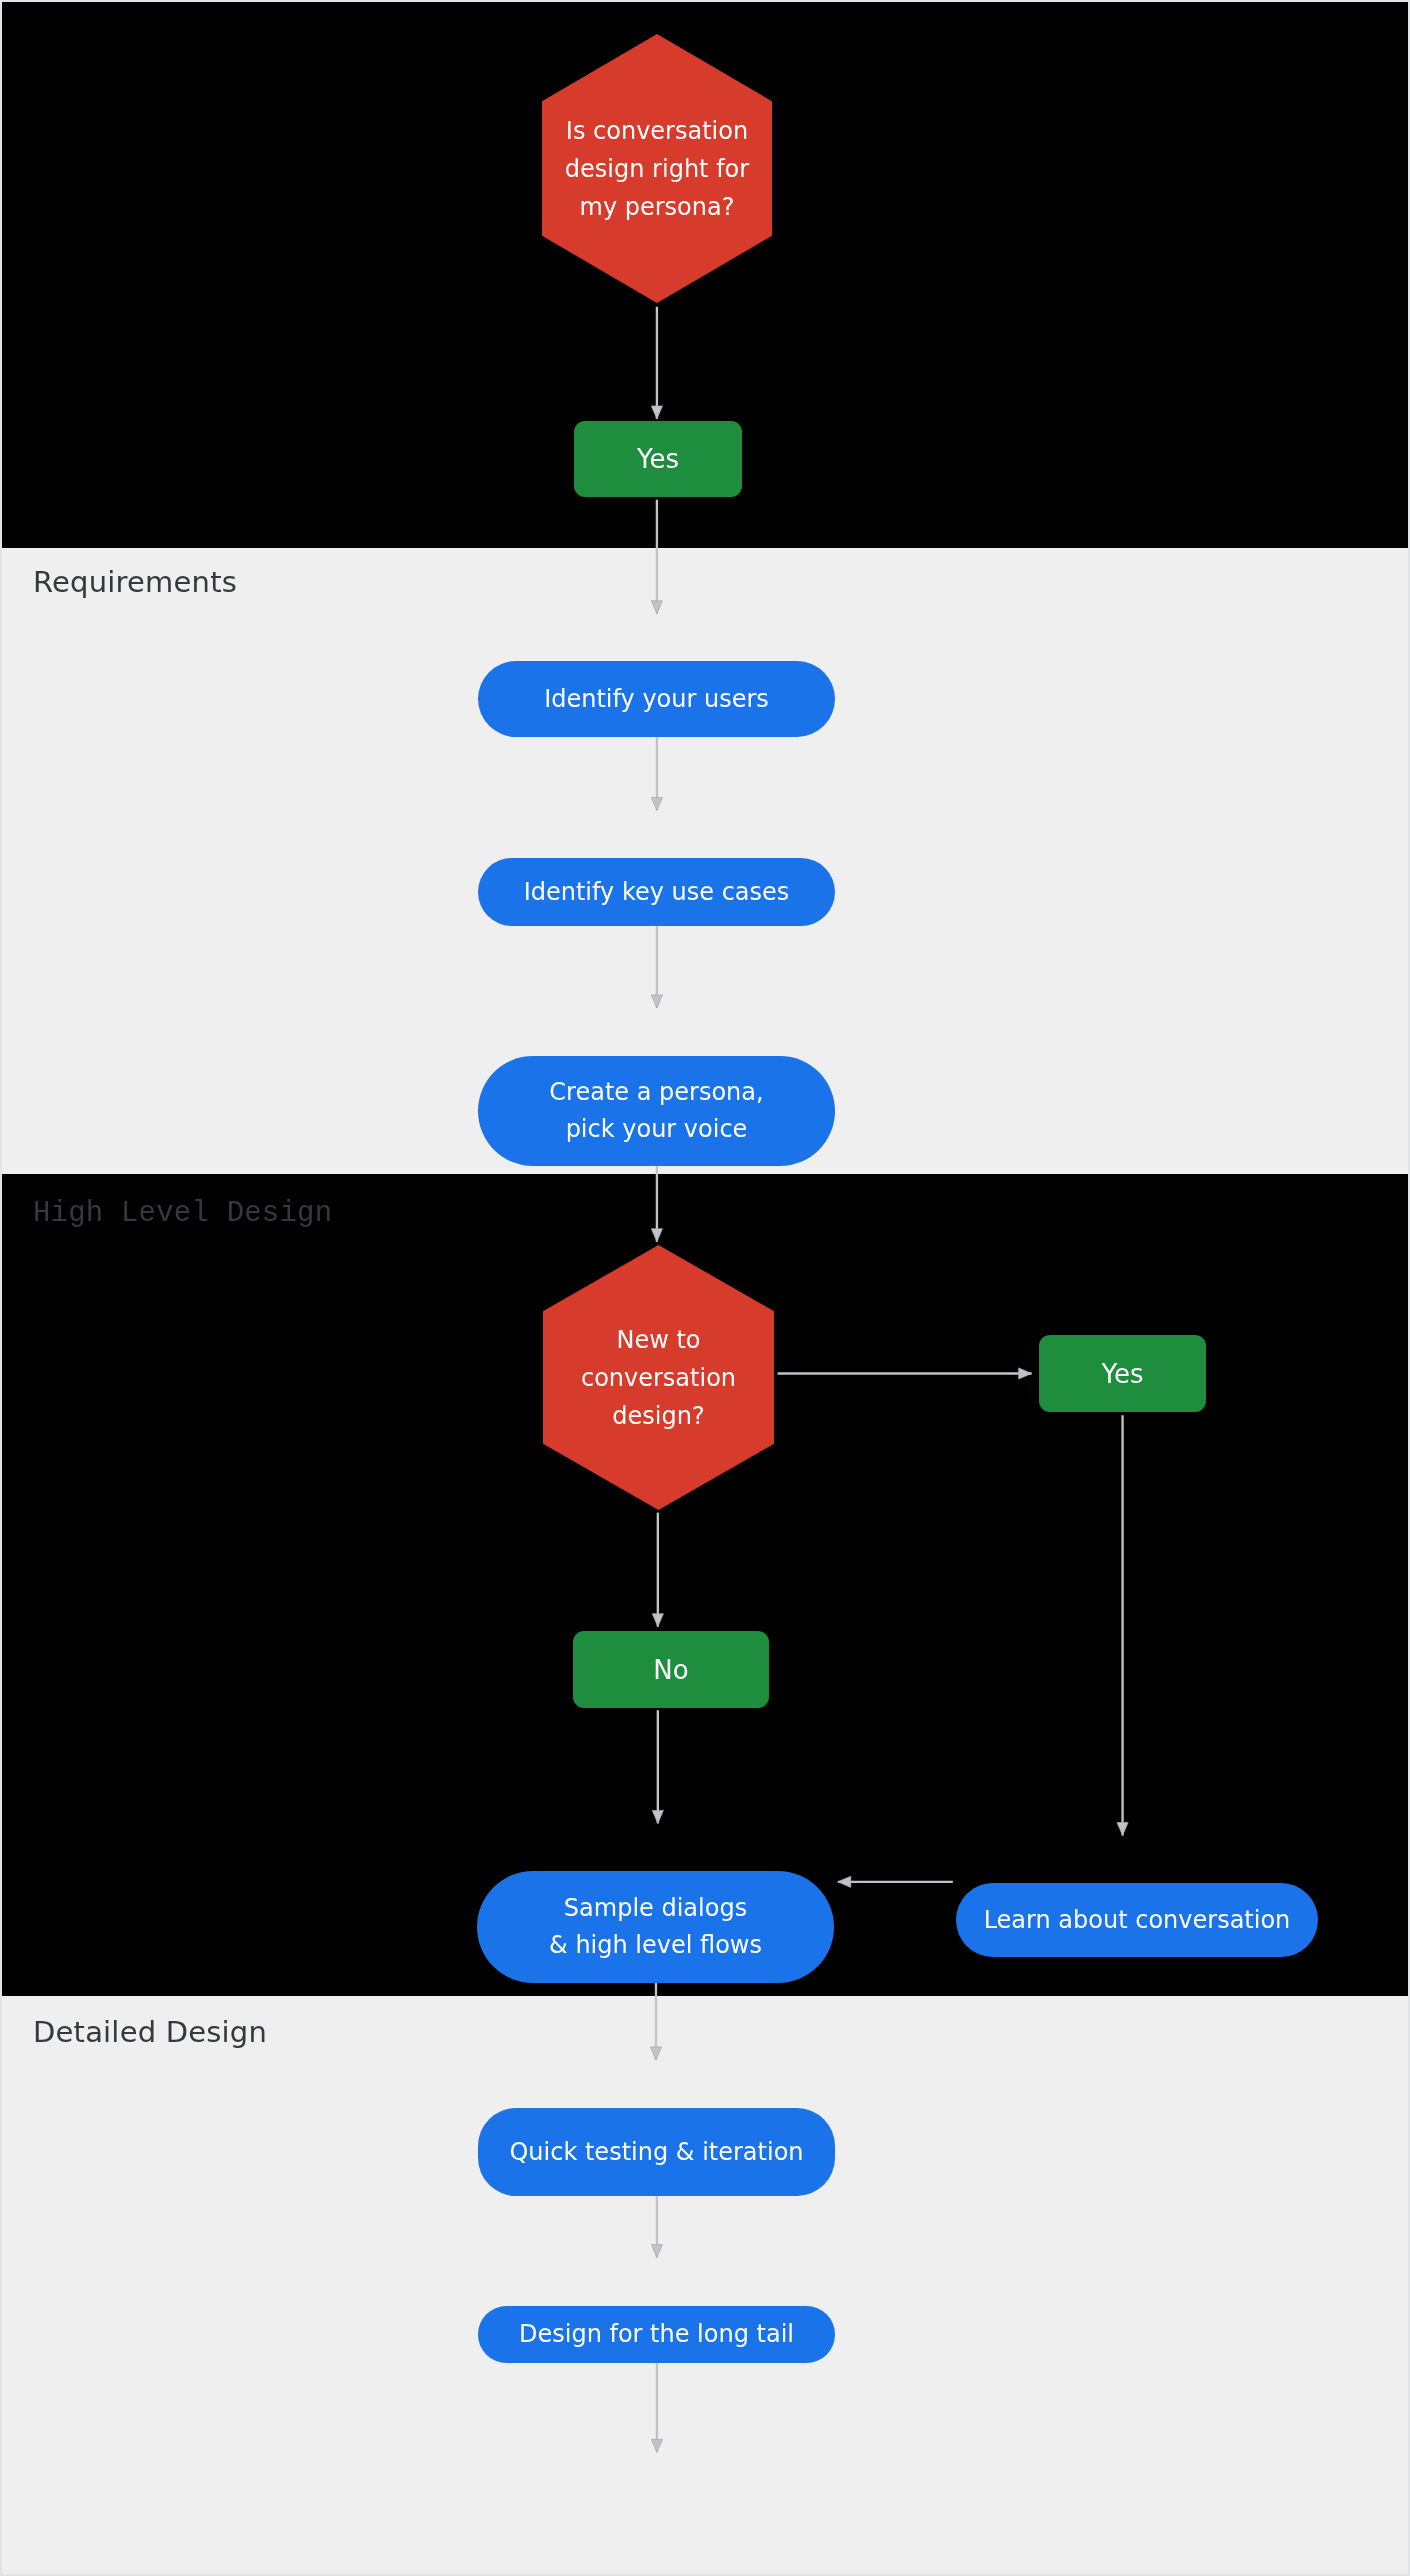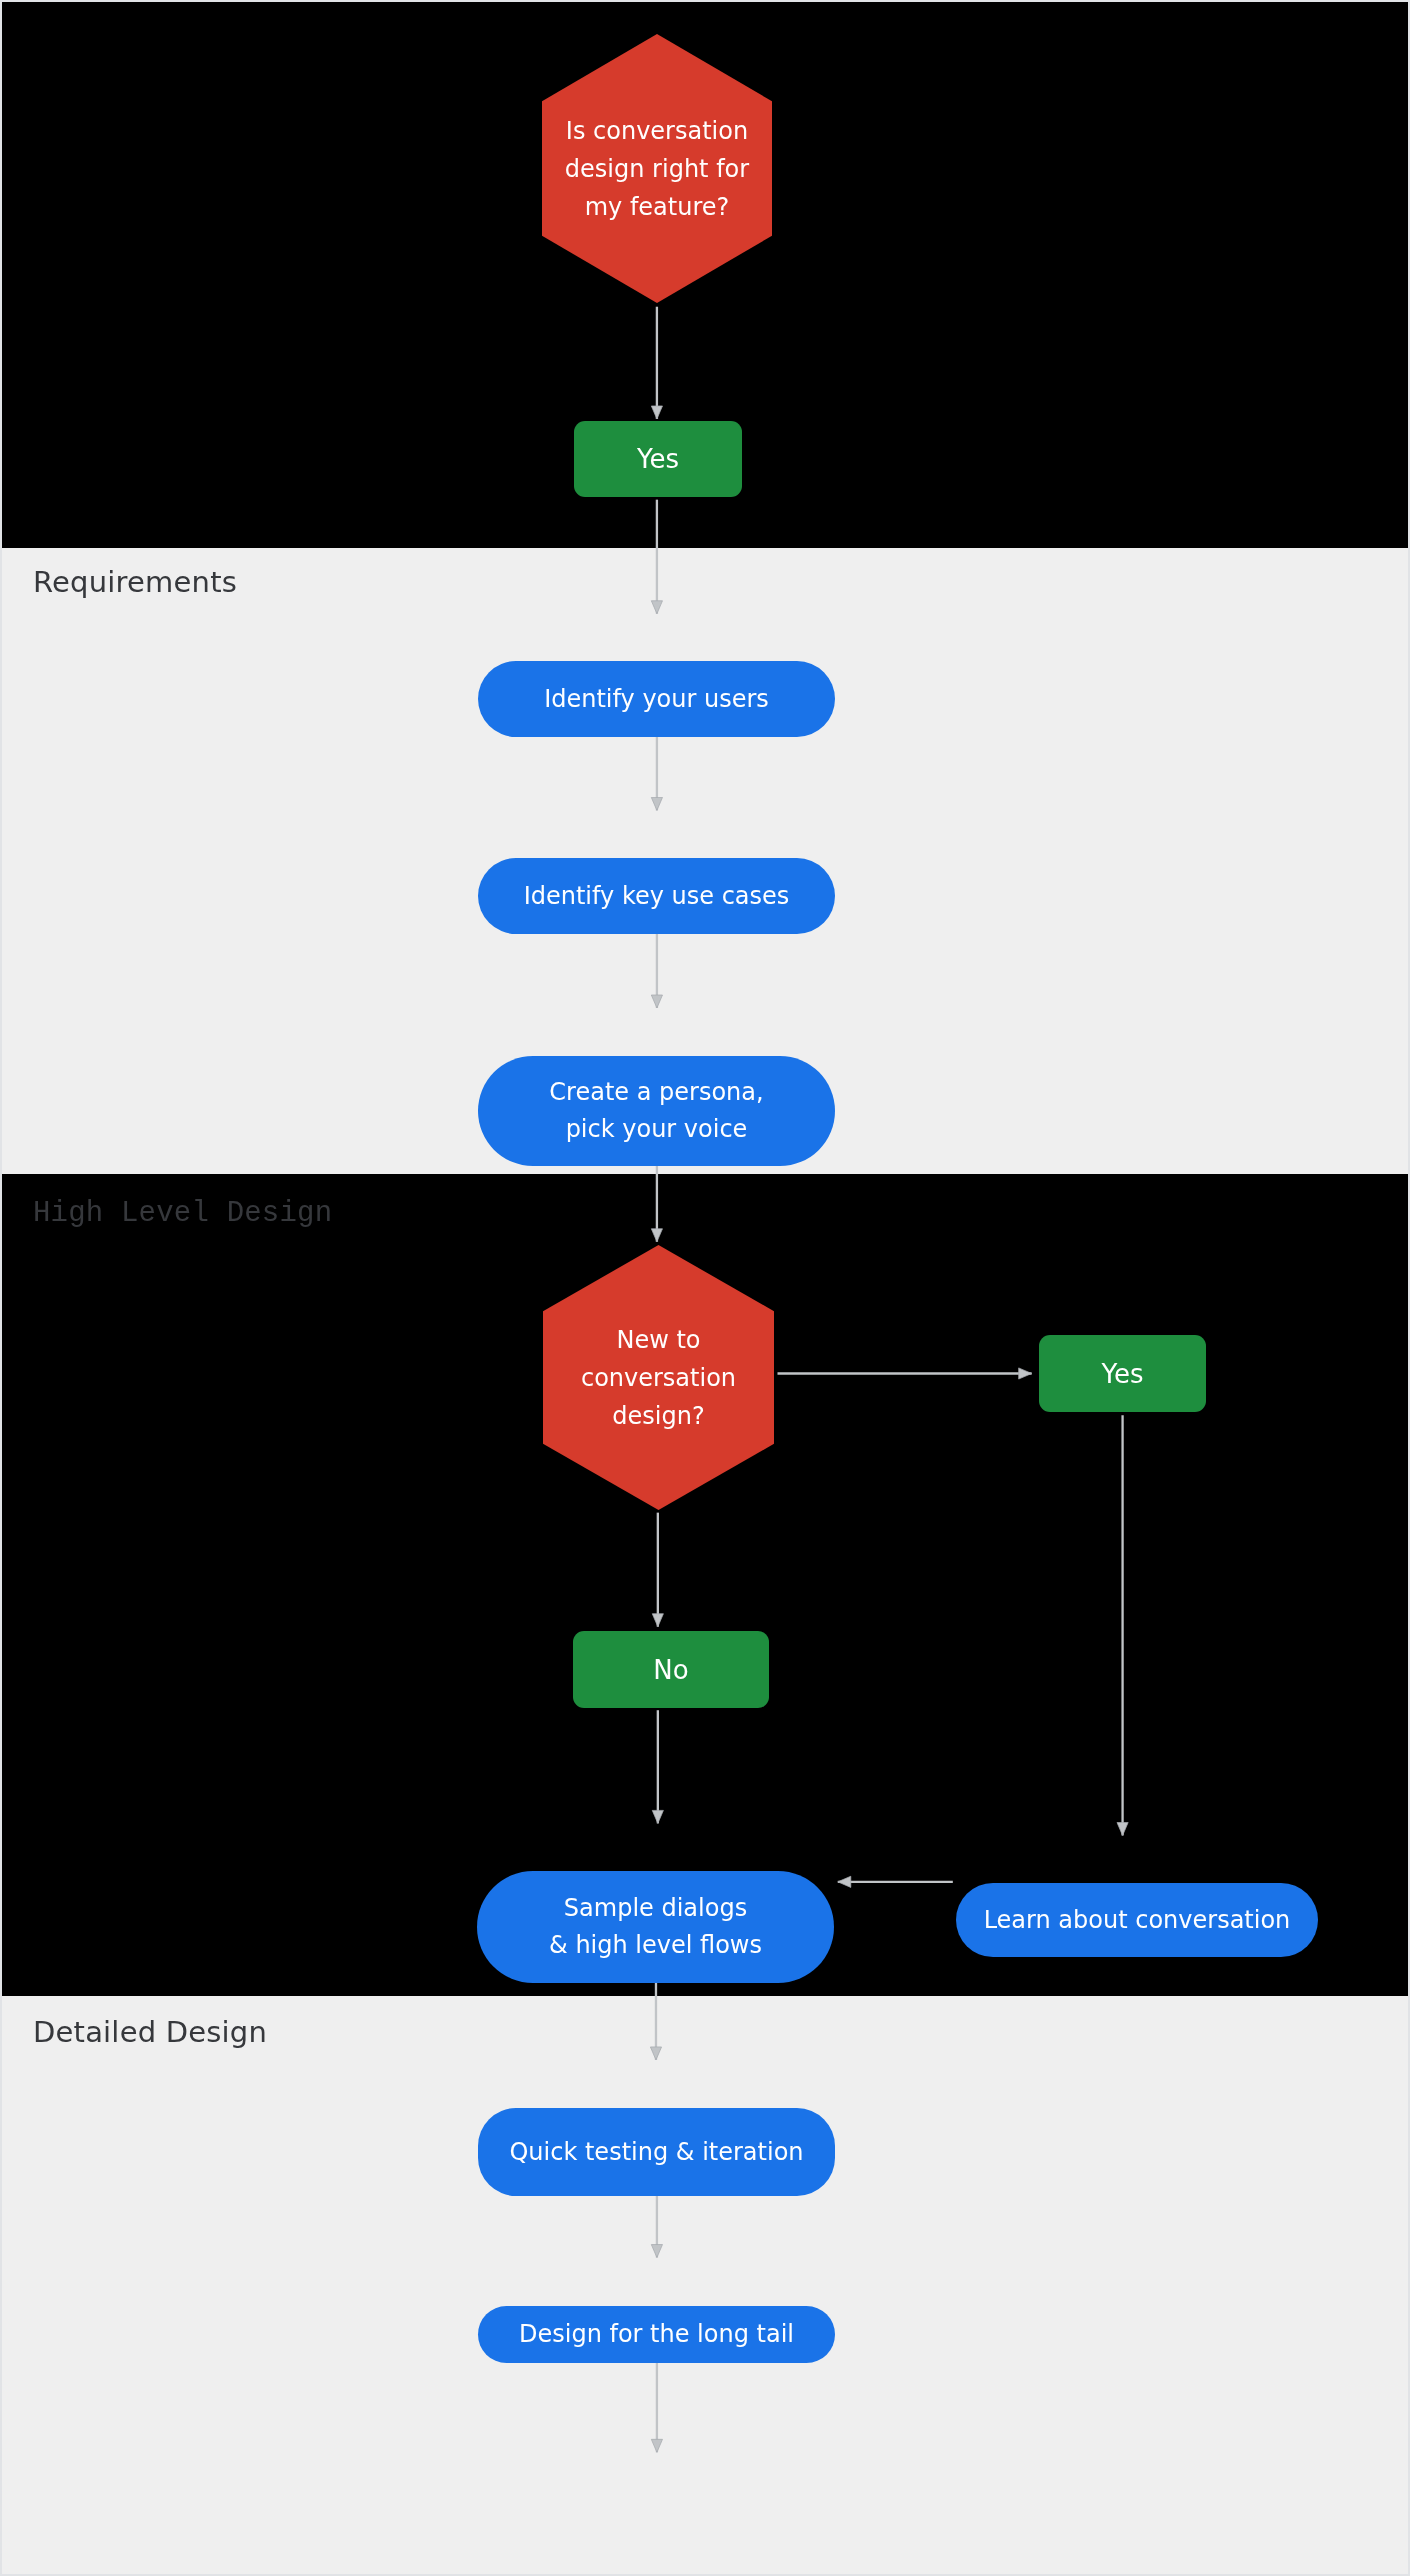--- a/index.html
+++ b/index.html
@@ -64,21 +64,21 @@
   .btn{
     background:var(--color-answer);
     border-radius:11px;
     font-size:26px;
   }
   .line{display:block;}
 
   #hex-feature{left:540px;top:32px;width:230px;height:269px;}
   #btn-yes-top{left:572px;top:419px;width:168px;height:76px;}
   #pill-identify-users{left:476px;top:615px;width:357px;height:76px;border-radius:38px;}
-  #pill-key-use-cases{left:476px;top:812px;width:357px;height:76px;border-radius:38px;}
+  #pill-key-use-cases{left:476px;top:812px;width:357px;height:68px;border-radius:38px;}
   #pill-create-persona{left:476px;top:1010px;width:357px;height:110px;border-radius:56px;}
   #hex-new-to-cd{left:541px;top:1243px;width:231px;height:265px;}
   #btn-yes-right{left:1037px;top:1333px;width:167px;height:77px;}
   #btn-no{left:571px;top:1629px;width:196px;height:77px;}
   #pill-sample-dialogs{left:475px;top:1825px;width:357px;height:112px;border-radius:56px;}
   #pill-learn-conversation{left:954px;top:1837px;width:362px;height:74px;border-radius:37px;}
   #pill-quick-testing{left:476px;top:2062px;width:357px;height:88px;border-radius:38px;}
   #pill-long-tail{left:476px;top:2260px;width:357px;height:57px;border-radius:38px;}
   #pill-scale-design{left:476px;top:2454px;width:357px;height:76px;border-radius:38px;}
 </style>
@@ -113,21 +113,21 @@
     <line class="conn" x1="707" y1="1841" x2="707" y2="1963" marker-end="url(#ah)"></line>
     <line class="conn" x1="1025" y1="2026" x2="901" y2="2026" marker-end="url(#ah)"></line>
     <line class="conn" x1="705" y1="2091" x2="705" y2="2218" marker-end="url(#ah)"></line>
     <line class="conn" x1="706" y1="2306" x2="706" y2="2431" marker-end="url(#ah)"></line>
     <line class="conn" x1="706" y1="2518" x2="706" y2="2641" marker-end="url(#ah)"></line>
   </svg>
 
   <div class="node hex" id="hex-feature">
     <span class="line">Is conversation</span>
     <span class="line">design right for</span>
-    <span class="line">my feature?</span>
+    <span class="line">my persona?</span>
   </div>
 
   <div class="node btn" id="btn-yes-top">
     <span class="line">Yes</span>
   </div>
 
   <div class="node pill" id="pill-identify-users">
     <span class="line">Identify your users</span>
   </div>
 

